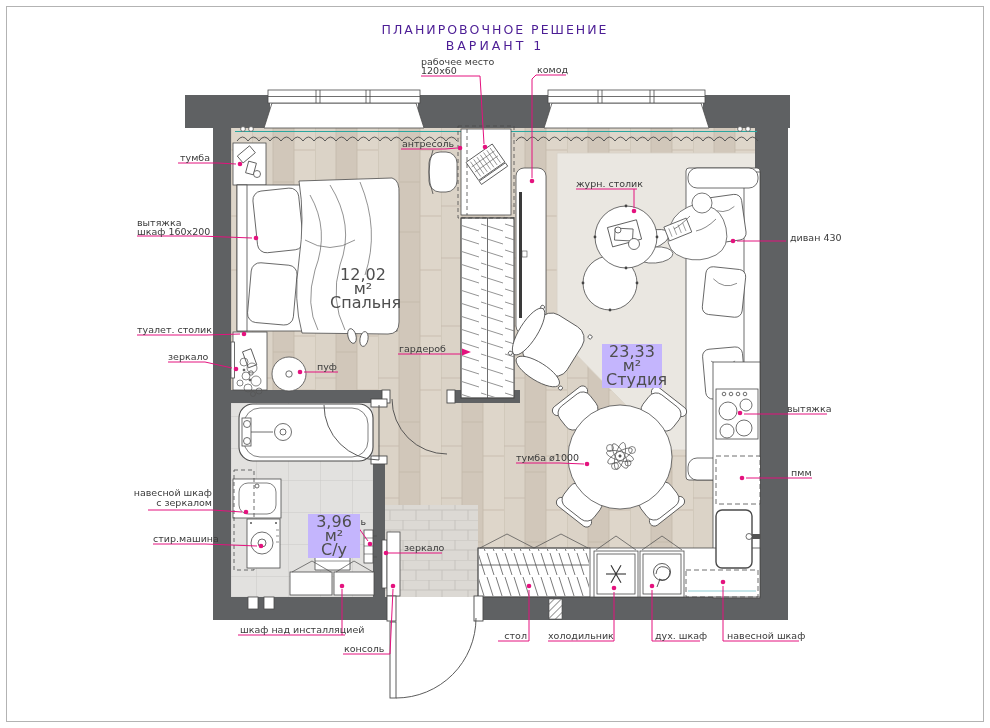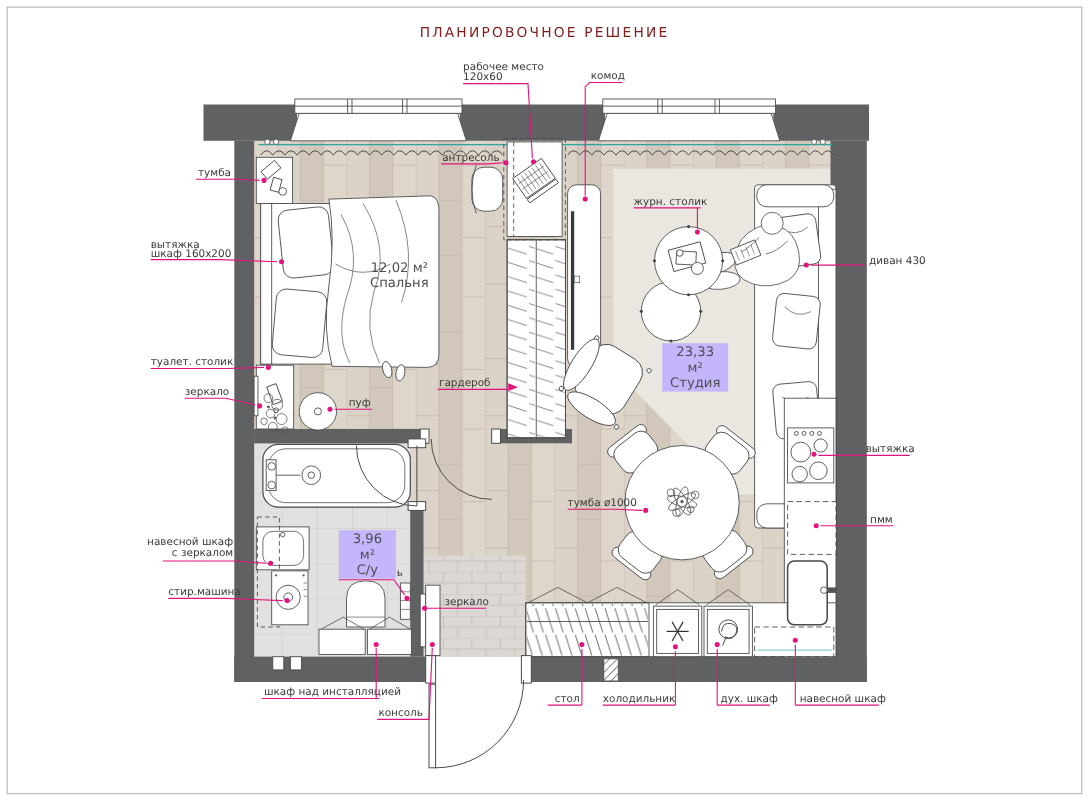--- a/index.html
+++ b/index.html
@@ -1,36 +1,37 @@
 <!DOCTYPE html>
 <html><head>
 <meta charset="utf-8">
 <style>
   html,body{margin:0;padding:0;background:#fff;}
   .page{position:relative;width:990px;height:728px;background:#ffffff;
         font-family:"DejaVu Sans",sans-serif;overflow:hidden;}
   .frame{position:absolute;inset:6px;border:1px solid #b3b3b3;pointer-events:none;}
   .title{position:absolute;top:22px;left:0;width:100%;text-align:center;
-         color:#7f1d1d;font-size:12.5px;line-height:15px;letter-spacing:2px;}
+         color:#4c1d95;font-size:12.5px;line-height:15px;letter-spacing:2px;}
   .title .l2{letter-spacing:3px;margin-top:1px;}
   svg.plan{position:absolute;left:0;top:0;}
   .lbl{position:absolute;font-size:9.5px;line-height:10px;color:#3a3a3a;white-space:nowrap;}
   .lbl.i{}
   .lbl.r{text-align:right;}
-  .area{position:absolute;text-align:center;color:#4e4e4e;font-size:12px;line-height:14px;}
+  .area{position:absolute;text-align:center;color:#4e4e4e;font-size:16px;line-height:14px;margin-top:32px;}
   .area.box{background:#c4b5fd;padding:1px 4px;}
 </style>
 </head>
 <body>
 
 <div class="page">
   <div class="frame"></div>
 
   <div class="title">
     <div class="l1">ПЛАНИРОВОЧНОЕ РЕШЕНИЕ</div>
+    <div class="l2">ВАРИАНТ 1</div>
   </div>
 
   <svg class="plan" width="990" height="728" viewBox="0 0 990 728">
     <defs>
       <pattern id="wood" width="63" height="120" patternUnits="userSpaceOnUse">
         <rect width="63" height="120" fill="#d7cec2"></rect>
         <rect x="0" width="21" height="120" fill="#dbd3c7"></rect>
         <rect x="21" width="21" height="120" fill="#d1c7ba"></rect>
         <rect x="42" width="21" height="120" fill="#ded6ca"></rect>
         <path d="M0,18H21 M21,62H42 M42,30H63 M0,86H21 M21,112H42 M42,96H63" stroke="#c0b5a5" stroke-width="0.7" fill="none"></path>

